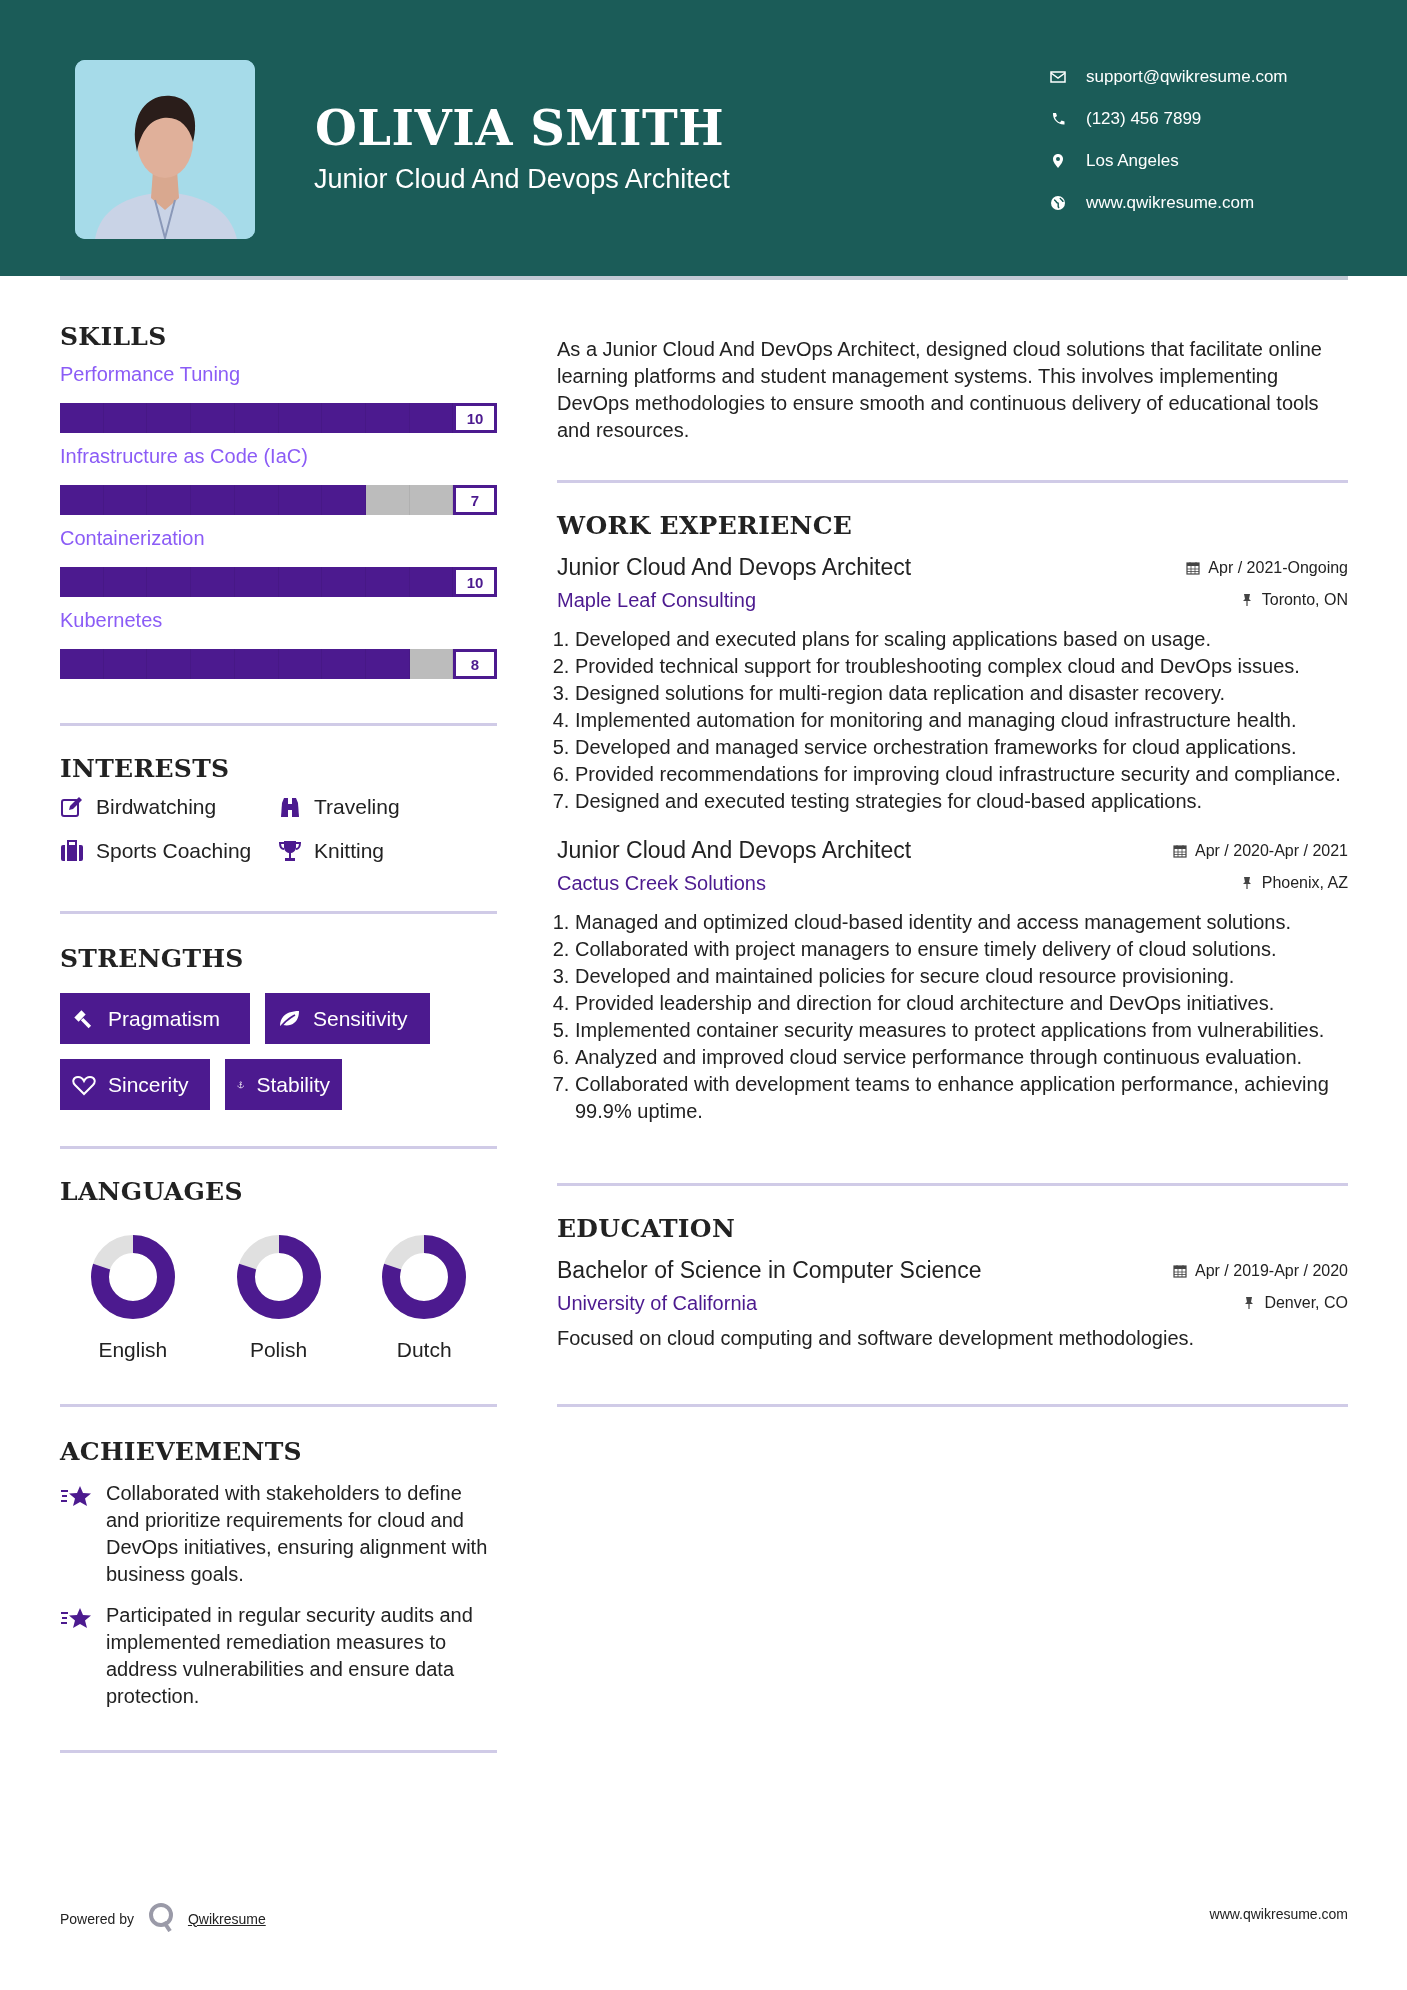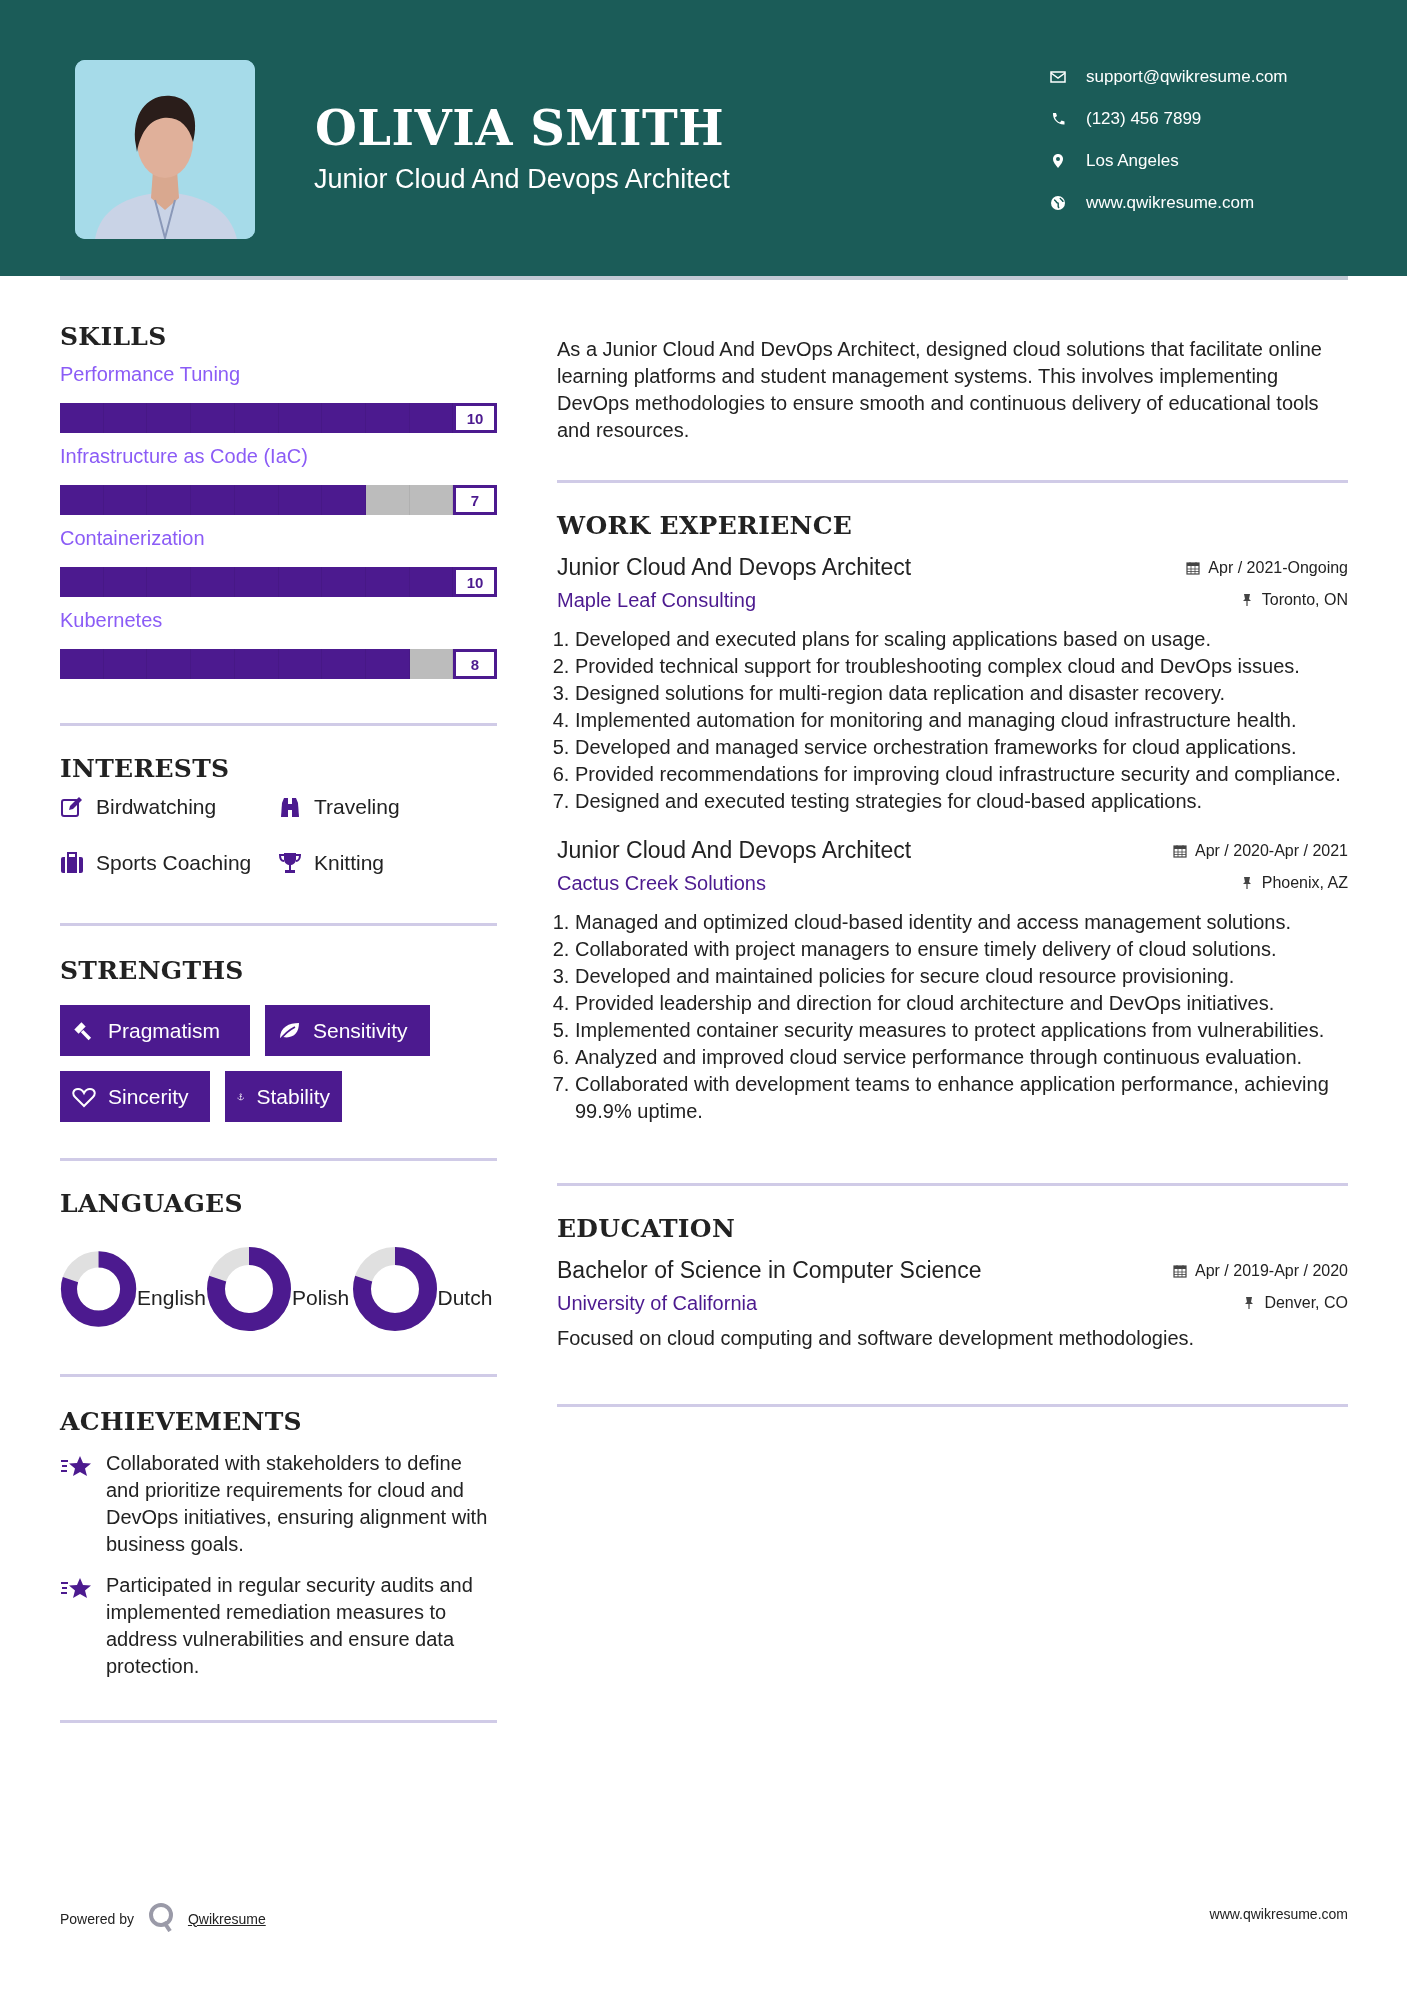--- a/index.html
+++ b/index.html
@@ -23,31 +23,31 @@
 
     
     .left { position: absolute; left: 60px; top: 322px; width: 437px; }
     .skill-name { font-size: 20px; color: #8b5cf6; margin-top: 12px; height: 26px; }
     .skill-bar { position: relative; height: 30px; margin-top: 14px; display: flex; }
     .seg { flex: 1; height: 30px; border-right: 1px solid rgba(0,0,0,0.06); }
     .seg.on { background: #4c1a8f; }
     .seg.off { background: #bcbcbc; }
     .skill-val { position: absolute; right: 0; top: 0; width: 44px; height: 30px; background: #fff; border: 3px solid #4c1a8f; color: #4c1a8f; font-weight: bold; font-size: 15px; display: flex; align-items: center; justify-content: center; }
 
-    .interests { display: grid; grid-template-columns: 218px 200px; row-gap: 32px; margin-top: 12px; }
+    .interests { display: grid; grid-template-columns: 218px 200px; row-gap: 20px; margin-top: 12px; }
     .interest { display: flex; align-items: center; font-size: 21px; color: #222; }
     .interest .ic { width: 36px; display: flex; align-items: center; }
     .interest svg { width: 24px; height: 24px; }
 
     .strengths { display: flex; flex-wrap: wrap; gap: 15px 15px; margin-top: 20px; }
     .tag { background: #4c1a8f; color: #fff; font-size: 21px; height: 51px; display: flex; align-items: center; padding: 0 12px 0 12px; }
     .tag svg { width: 24px; height: 24px; margin-right: 12px; }
 
     .langs { display: flex; margin-top: 28px; }
-    .lang { width: 146px; display: flex; align-items: center; }
+    .lang { width: 146px; display: flex; flex-direction: column; align-items: center; }
     .lang-name { font-size: 21px; margin-top: 18px; color: #222; }
 
     .ach { display: flex; margin-top: 14px; }
     .ach .ic { width: 46px; flex: none; padding-top: 4px; }
     .ach-text { font-size: 20px; line-height: 27px; color: #222; }
 
     
     .right { position: absolute; left: 557px; top: 322px; width: 791px; }
     .summary { font-size: 20px; line-height: 27px; color: #222; margin-top: 14px; }
     .job-head { display: flex; justify-content: space-between; align-items: baseline; }

